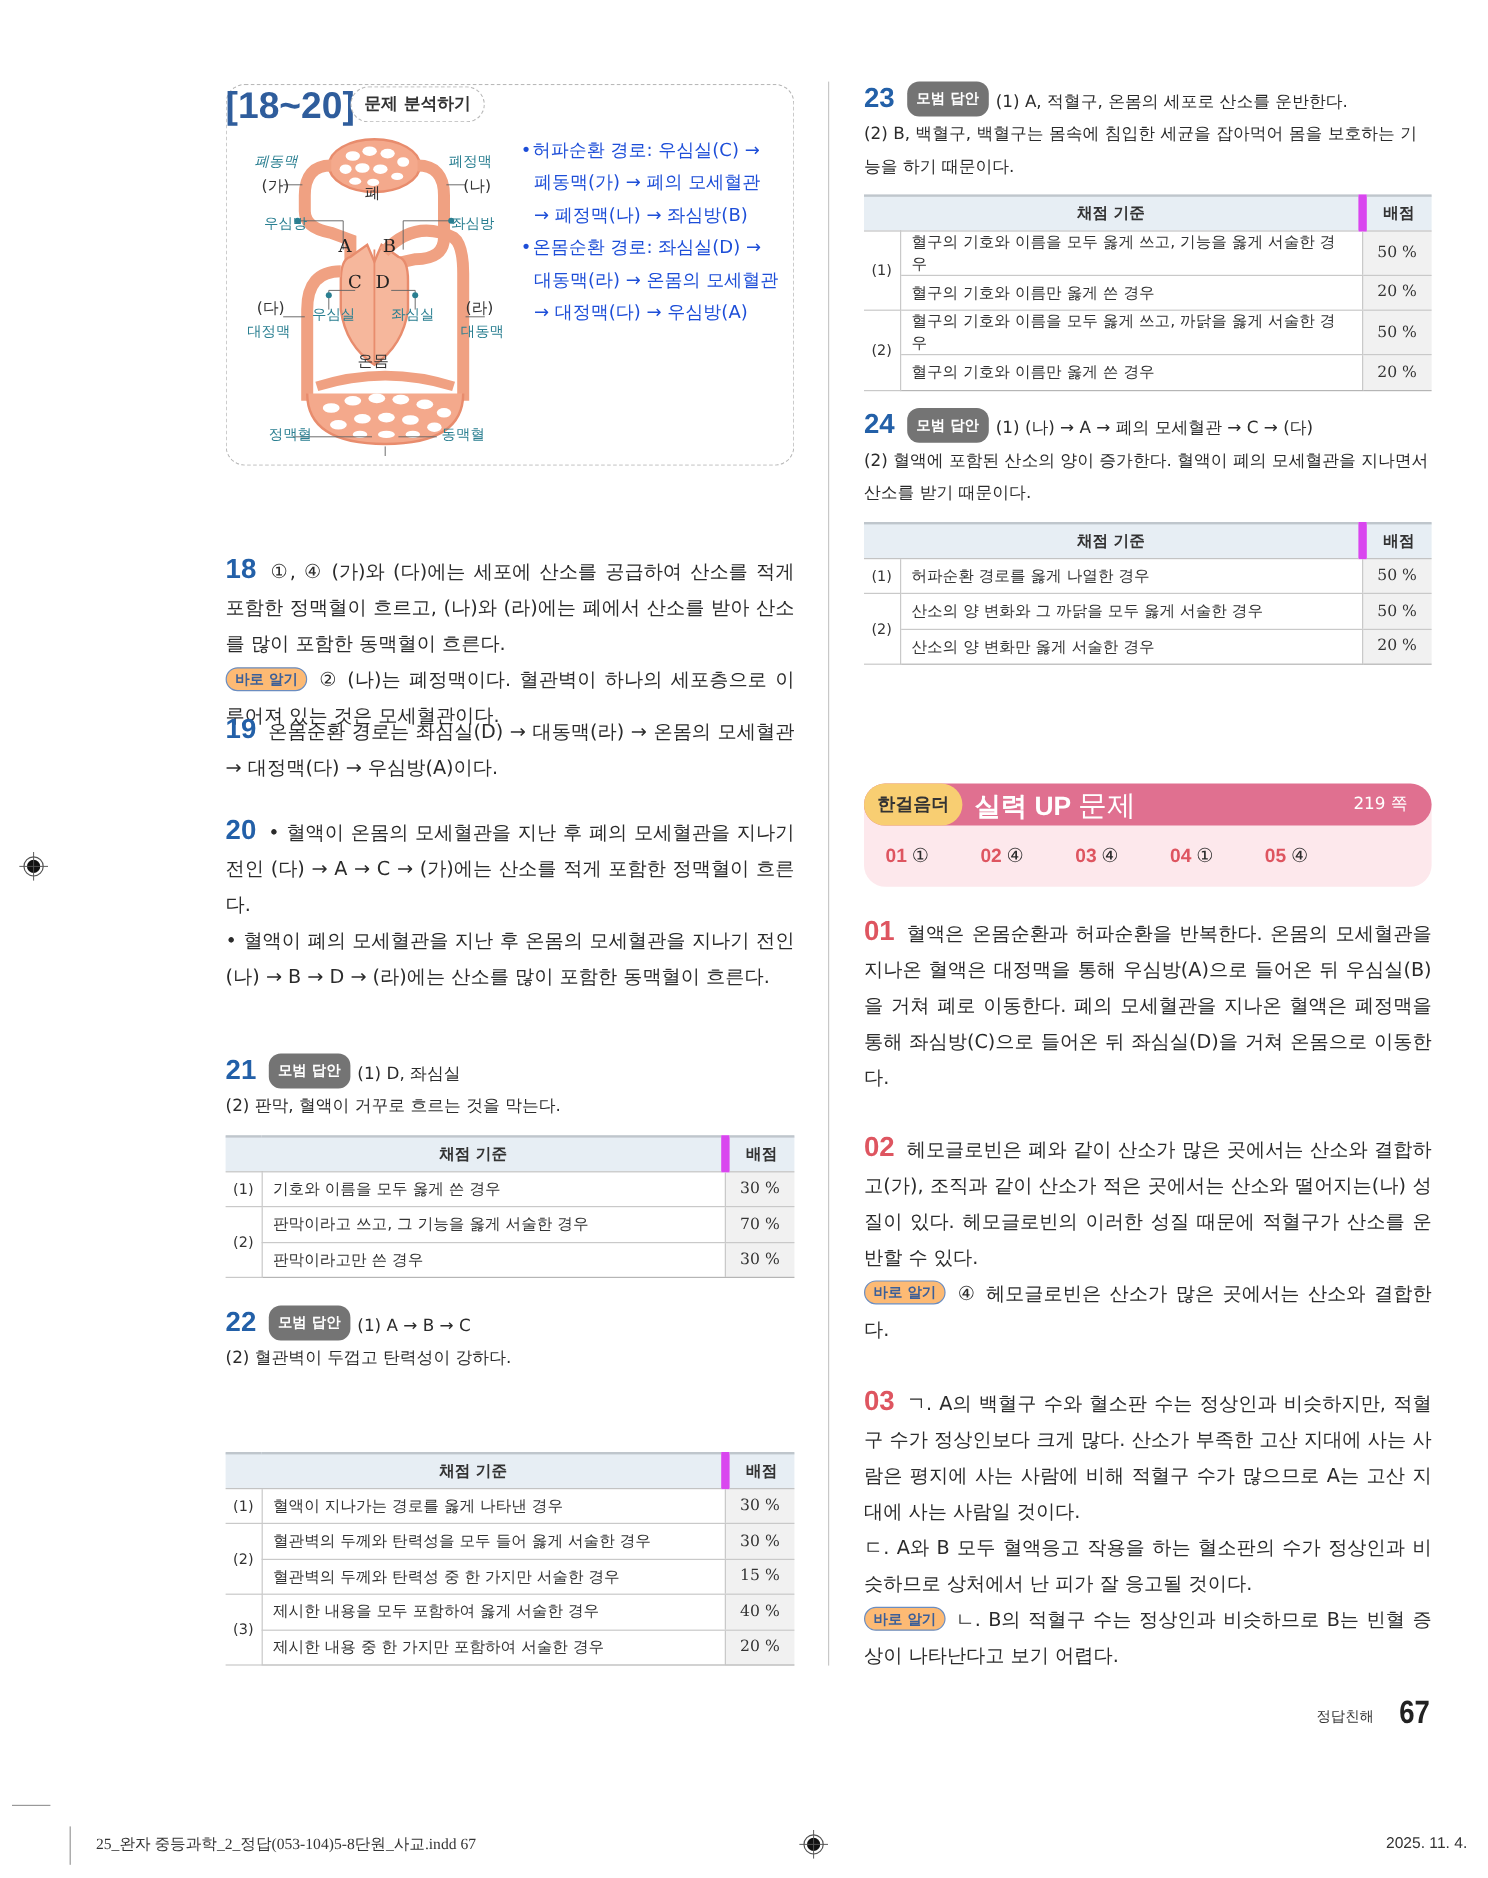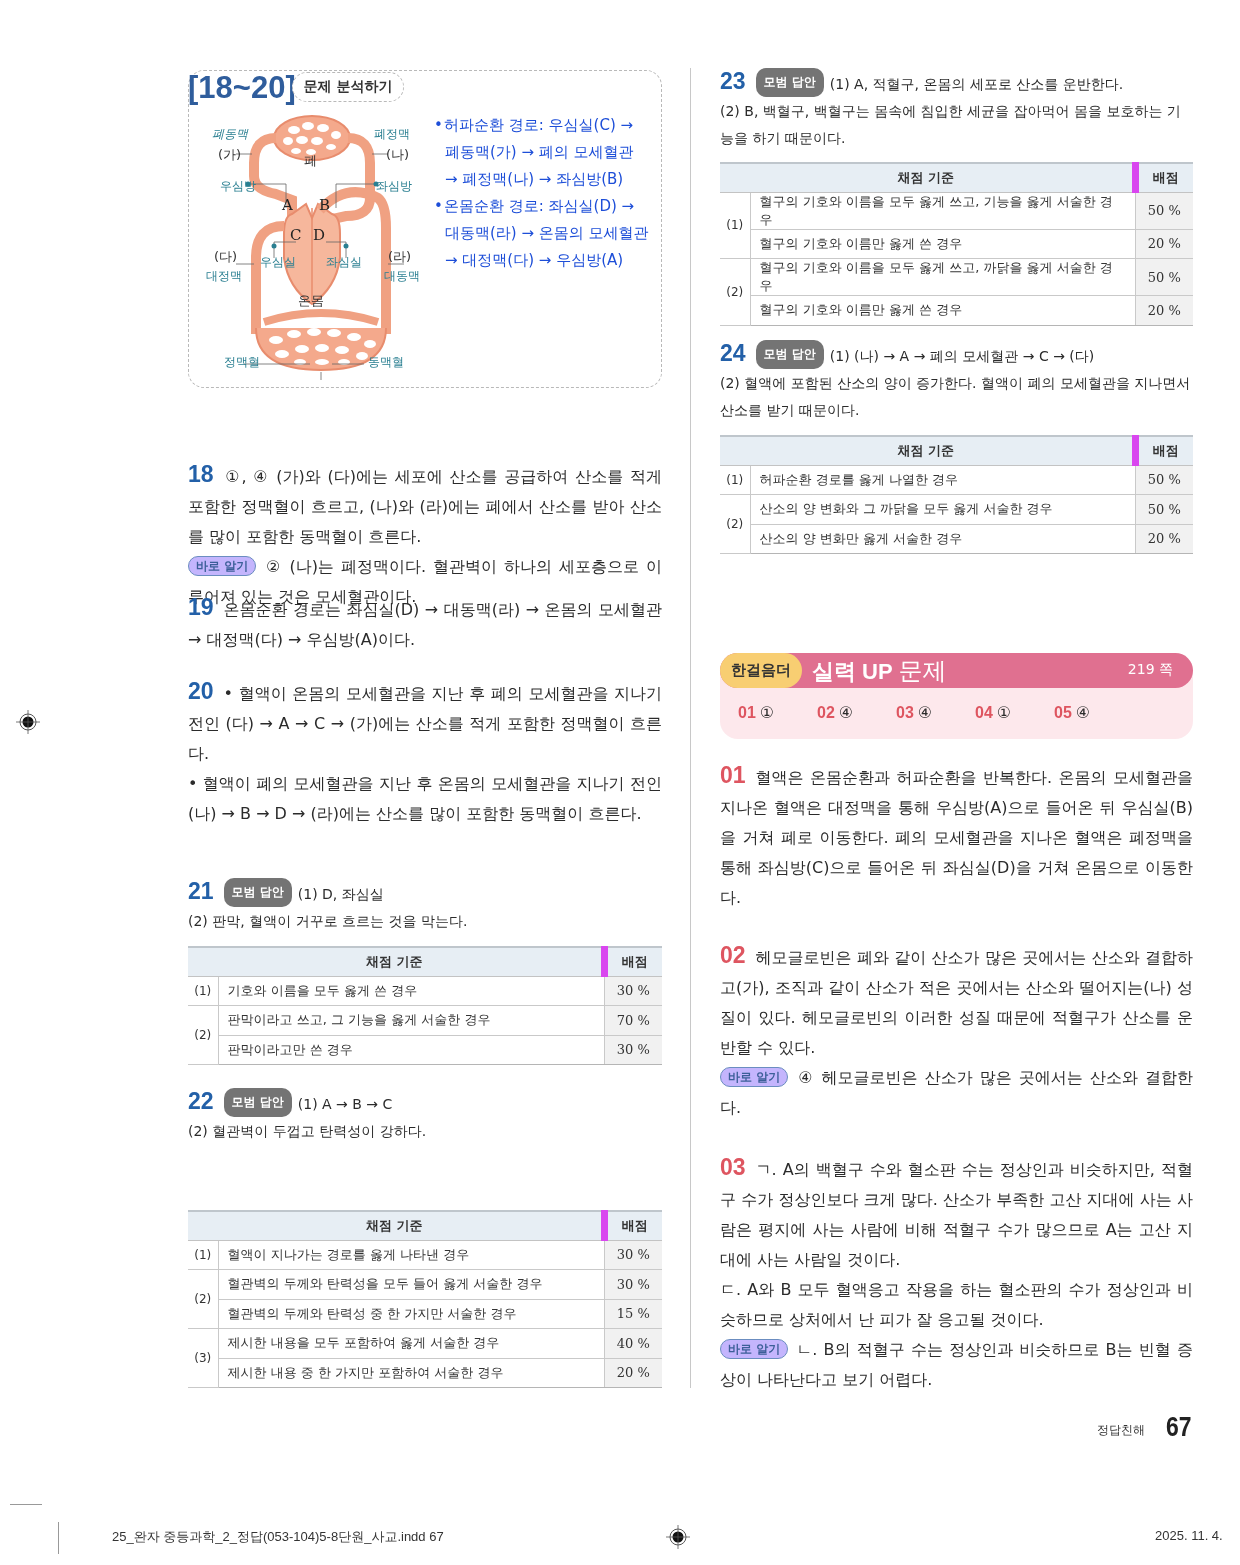--- a/index.html
+++ b/index.html
@@ -23,21 +23,21 @@
   .analysis-points .pt { display: block; }
   .analysis-points .pt .bul { display: inline-block; width: 10px; }
   .analysis-points .indent { padding-left: 11px; }
 
   
   .qnum-blue { font-family: "Liberation Sans", sans-serif; font-weight: bold; font-size: 23px; color: #2360a8; margin-right: 10px; }
   .qnum-red { font-family: "Liberation Sans", sans-serif; font-weight: bold; font-size: 23px; color: #de5560; margin-right: 10px; }
   .para { position: absolute; font-family: "DejaVu Sans", sans-serif; font-size: 16px; line-height: 30px; color: #2b2b2b; text-align: justify; }
   .para-small { position: absolute; font-size: 14px; line-height: 27px; color: #2b2b2b; }
   .badge-model { display: inline-block; background: #747474; color: #fff; font-size: 12px; font-weight: bold; padding: 1px 8px; border-radius: 10px; margin-right: 6px; vertical-align: 3px; }
-  .badge-check { display: inline-block; border: 1.3px solid #6b8dc0; color: #3c5f98; font-size: 12px; font-weight: bold; padding: 0 7px; border-radius: 10px; margin-right: 8px; background: #c4b5fd; line-height: 18px; vertical-align: 2px; }
+  .badge-check { display: inline-block; border: 1.3px solid #6b8dc0; color: #3c5f98; font-size: 12px; font-weight: bold; padding: 0 7px; border-radius: 10px; margin-right: 8px; background: #fdba74; line-height: 18px; vertical-align: 2px; }
 
   
   table.grading { position: absolute; border-collapse: collapse; font-size: 13px; color: #333; }
   table.grading th { background: #e7eef4; font-weight: bold; height: 29px; font-size: 13px; border-bottom: 1px solid #c3c3c3; border-top: 2px solid #bfc6cc; }
   table.grading th.score-h { border-left: 7px solid #d946ef; }
   table.grading td { height: 29.5px; border-bottom: 1px solid #c9c9c9; padding: 0 9px; }
   table.grading td.part { text-align: center; width: 30px; padding: 0; border-right: 1px solid #c9c9c9; font-size: 12px; }
   table.grading td.score { background: #f1f1f1; text-align: center; width: 58px; border-left: 1px solid #c9c9c9; font-family: "DejaVu Serif", serif; font-size: 13px; }
   table.grading tr:last-child td { border-bottom: 1.5px solid #b5b5b5; }
 
@@ -51,21 +51,21 @@
   .stepup-page { position: absolute; right: 20px; top: 8px; font-size: 14px; color: #fff; }
   .stepup-answers { position: absolute; left: 18px; top: 50px; display: flex; }
   .stepup-answers .ans { width: 79px; font-size: 16px; }
   .stepup-answers .ans .n { color: #de5560; font-weight: bold; font-family: "Liberation Sans", sans-serif; margin-right: 4px; }
 
   
   .footer-label { position: absolute; left: 1097px; top: 1422px; font-size: 12px; color: #333; }
   .footer-page { position: absolute; left: 1166px; top: 1412px; font-family: "Liberation Sans", sans-serif; font-weight: bold; font-size: 27px; color: #222; transform: scaleX(0.85); transform-origin: left; }
   .crop-mark-h { position: absolute; left: 10px; top: 1504px; width: 32px; height: 1px; background: #999; }
   .crop-mark-v { position: absolute; left: 58px; top: 1522px; width: 1px; height: 32px; background: #999; }
-  .slug { position: absolute; left: 80px; top: 1528px; font-size: 13px; color: #333; font-family: Liberation Sans, sans-serif; margin-left: 32px; }
+  .slug { position: absolute; left: 80px; top: 1528px; font-size: 13px; color: #333; font-family: Liberation Serif, serif; }
   .slug-date { position: absolute; left: 1155px; top: 1528px; font-size: 13px; color: #333; font-family: "Liberation Sans", sans-serif; }
   .reg-mark { position: absolute; width: 24px; height: 24px; }
 </style>
 </head>
 <body>
 
 <div class="analysis-box"></div>
 <div class="range-title">[18~20]</div>
 <div class="analysis-tag">문제 분석하기</div>
 

